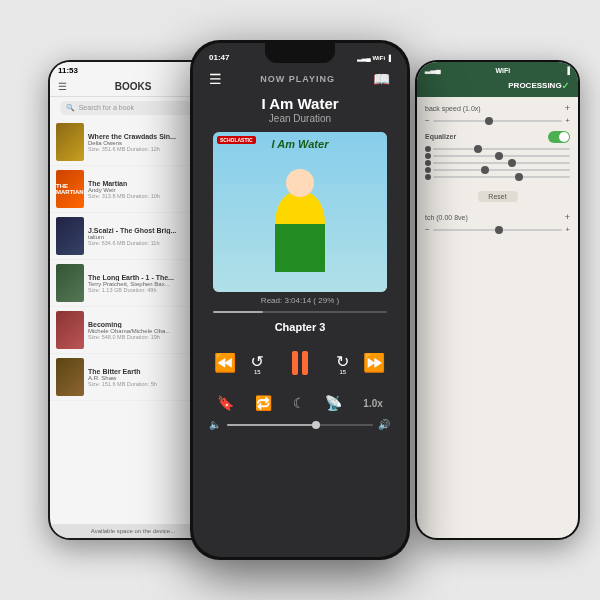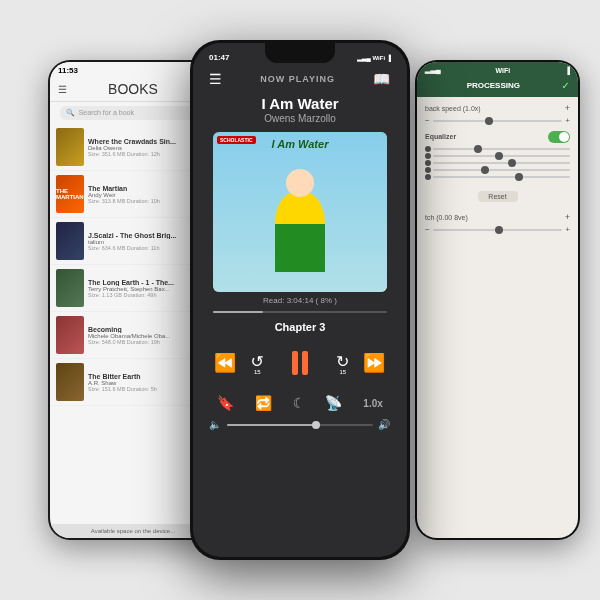--- a/index.html
+++ b/index.html
@@ -66,22 +66,22 @@
     .left-search {
       background: #e9e9e9;
       border-radius: 6px;
       padding: 3px 6px;
       font-size: 7px;
       color: #999;
       flex: 1;
       margin: 0 4px;
     }
     .left-books-title {
-      font-size: 14px;
-      font-weight: 400;
+      font-size: 10px;
+      font-weight: 700;
       color: #333;
     }
     .book-list {
       flex: 1;
       overflow: hidden;
     }
     .book-item {
       display: flex;
       align-items: center;
       padding: 4px 6px;
@@ -159,21 +159,21 @@
       padding: 4px 8px 6px;
       display: flex;
       justify-content: flex-end;
       align-items: center;
     }
     .right-header-title {
       font-size: 8px;
       font-weight: 700;
       color: white;
       flex: 1;
-      text-align: center;
+      text-align: right;
     }
     .right-check {
       color: #7eff7e;
       font-size: 10px;
     }
     .right-content {
       flex: 1;
       padding: 6px 8px;
       display: flex;
       flex-direction: column;
@@ -646,38 +646,38 @@
       <div class="center-status-bar">
         <span>01:47</span>
         <span style="font-size:6px;">▂▃▄ WiFi ▐</span>
       </div>
       <div class="center-header">
         <span class="center-menu-icon">☰</span>
         <span class="center-header-title">NOW PLAYING</span>
         <span class="center-book-icon">📖</span>
       </div>
       <div class="center-book-title">I Am Water</div>
-      <div class="center-book-author">Owens Marzollo</div>
+      <div class="center-book-author">Jean Duration</div>
 
       <div class="center-cover">
 
         <div style="width:100%;height:100%;position:relative;overflow:hidden;">
 
           <div style="position:absolute;top:0;left:0;right:0;bottom:0;background: linear-gradient(180deg, #87CEEB 0%, #B0E0E8 100%);"></div>
 
           <div style="position:absolute;bottom:20px;left:50%;transform:translateX(-50%);width:50px;height:80px;background:linear-gradient(180deg,#FFD700 0%,#FFD700 40%,#228B22 40%,#228B22 100%);border-radius:40% 40% 0 0;"></div>
           <div style="position:absolute;bottom:95px;left:50%;transform:translateX(-50%);width:28px;height:28px;background:#FFDAB9;border-radius:50%;"></div>
 
           <div style="position:absolute;top:6px;left:0;right:0;text-align:center;font-size:11px;font-weight:900;color:#1a5c1a;font-style:italic;">I Am Water</div>
 
           <div class="scholastic-badge">SCHOLASTIC</div>
         </div>
       </div>
 
-      <div class="center-read">Read: 3:04:14 ( 8% )</div>
+      <div class="center-read">Read: 3:04:14 ( 29% )</div>
 
       <div class="center-progress-bar">
         <div class="center-progress-fill"></div>
       </div>
 
       <div class="center-chapter">Chapter 3</div>
 
 
       <div class="center-controls">
         <div class="ctrl-btn">⏪</div>

